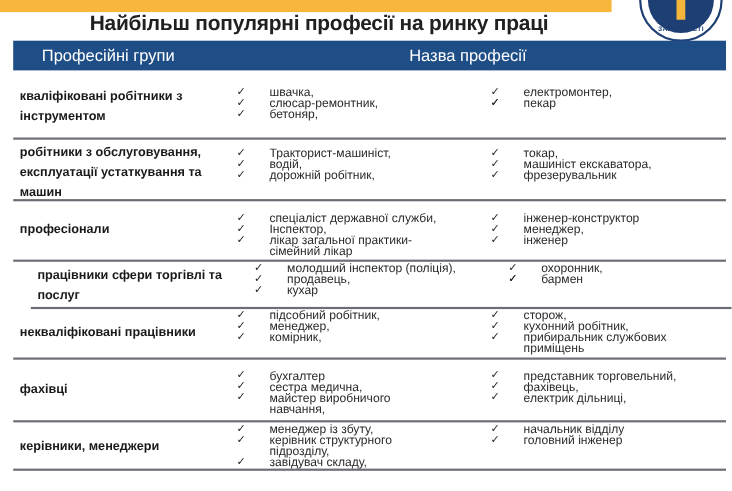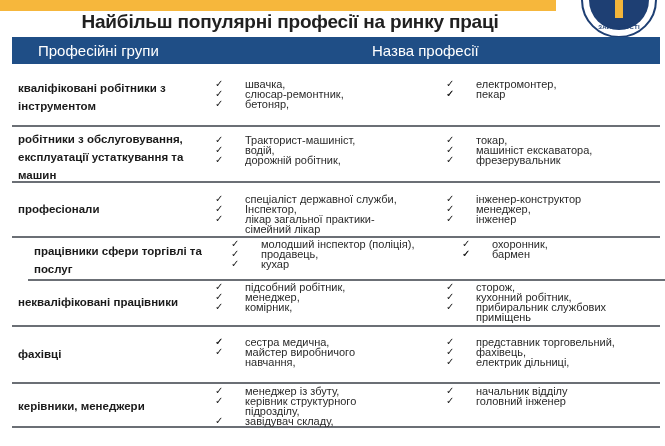--- a/index.html
+++ b/index.html
@@ -250,20 +250,21 @@
             <span class="txt">прибиральник службових приміщень</span>
           </div>
       </div>
     </div>
 
     <div class="row" style="top:263px; height:57px;">
       <div class="group" style="top:18px;">фахівці</div>
       <div class="col col1" style="top:10px;">
         <div class="item">
             <span class="check">✓</span>
+            <span class="txt">бухгалтер</span>
           </div>
         <div class="item">
             <span class="check">✓</span>
             <span class="txt">сестра медична,</span>
           </div>
         <div class="item" style="width:150px;">
             <span class="check">✓</span>
             <span class="txt">майстер виробничого навчання,</span>
           </div>
       </div>

